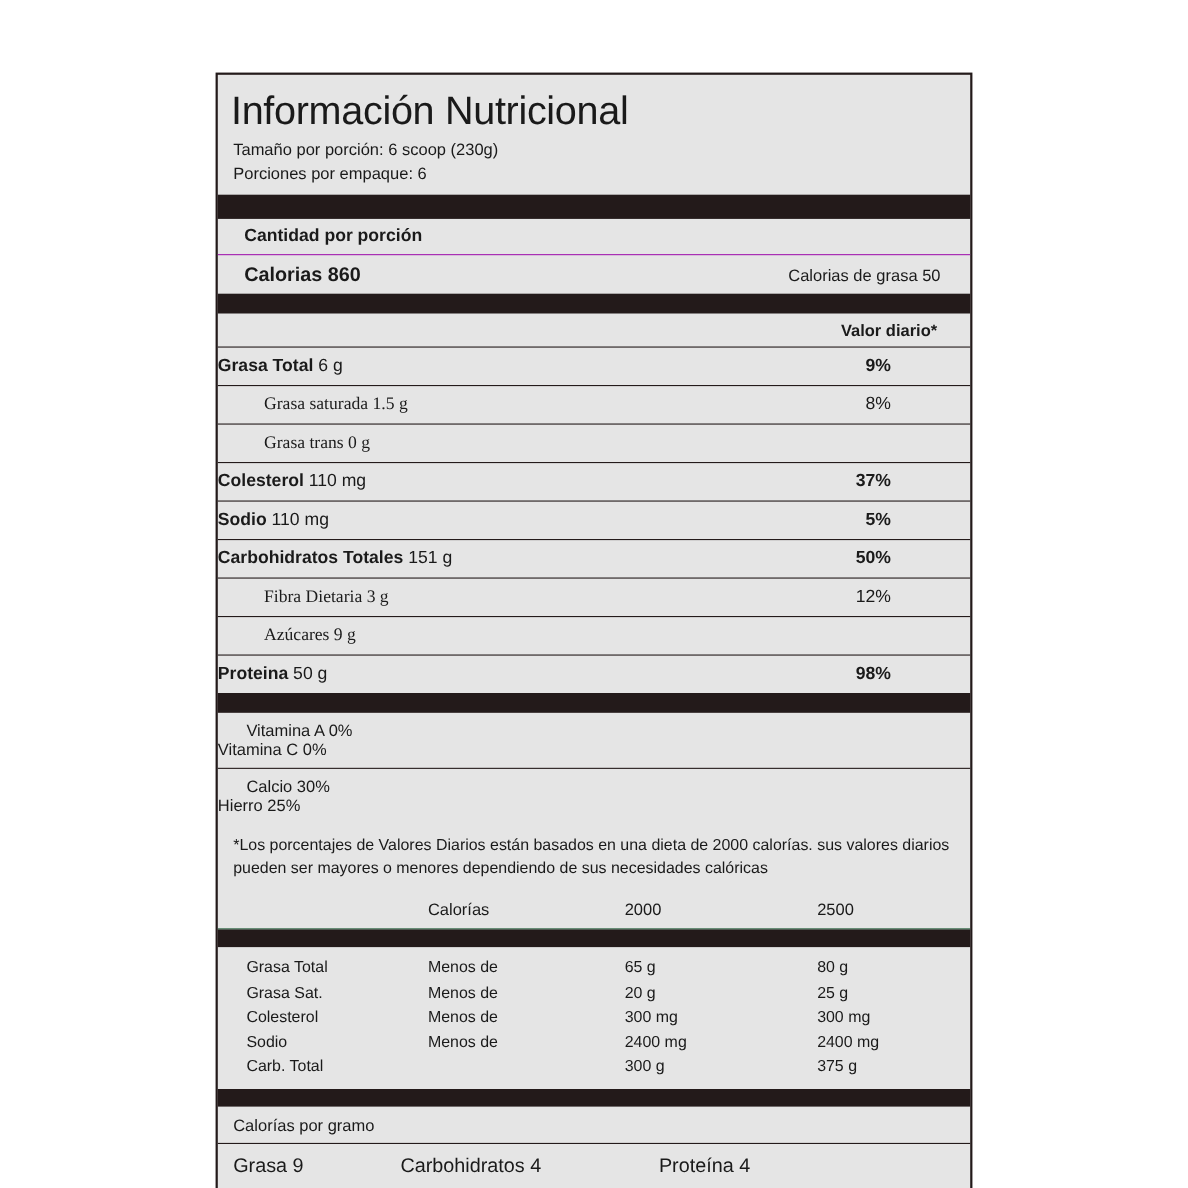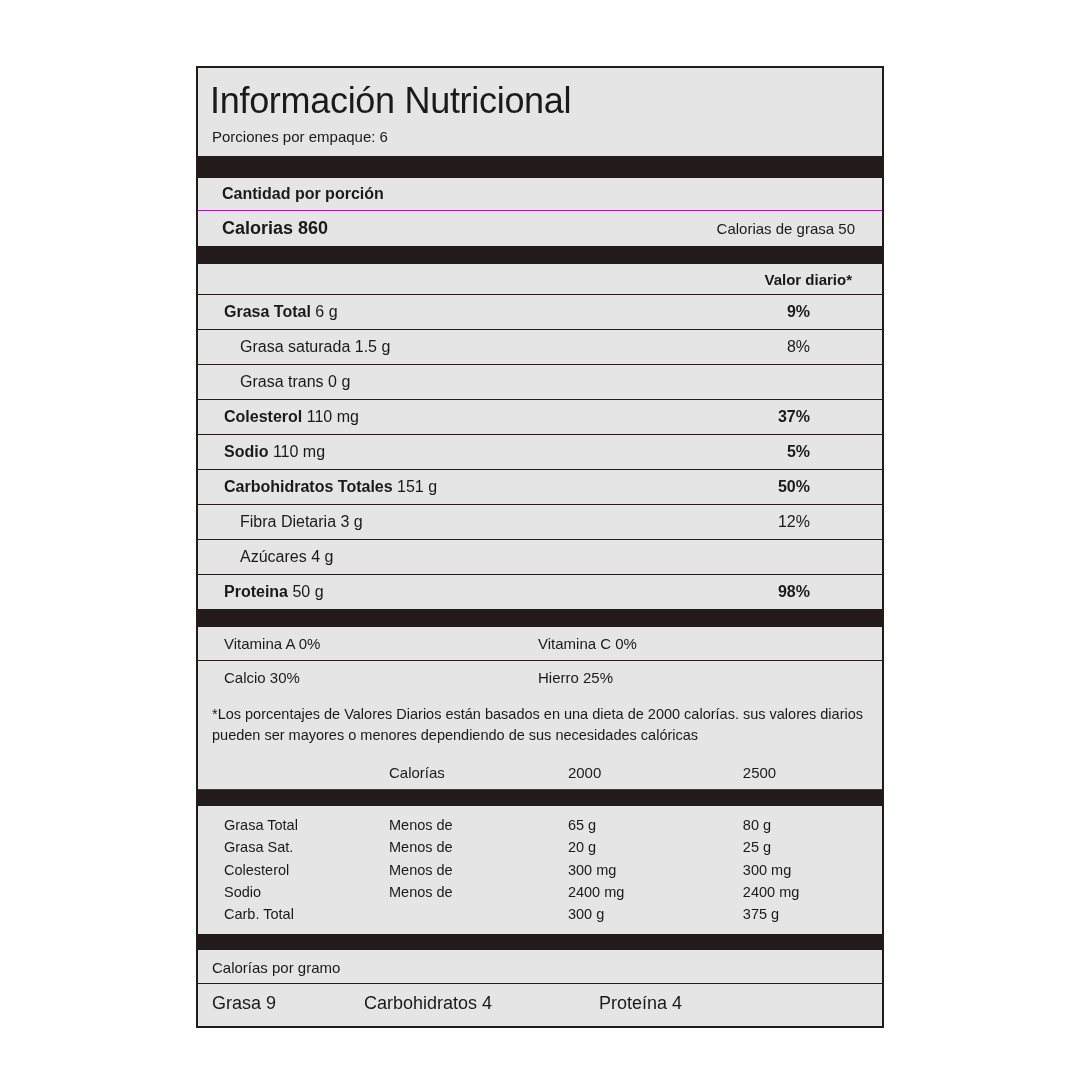--- a/index.html
+++ b/index.html
@@ -72,30 +72,31 @@
     font-weight: bold;
   }
   .nut {
     display: flex;
     justify-content: space-between;
     align-items: baseline;
     border-bottom: 1px solid #231a1a;
     font-size: 16px;
     padding: 8px 14px 8px 0;
   }
-  .nut .name { padding-left: 26px; }
-  .nut.indent .name { padding-left: 42px; font-weight: normal; }
+  .nut .name { }
+  .nut.indent .name { padding-left: 42px; font-weight: normal; font-family: Liberation Serif, serif; }
   .nut .name b { font-weight: bold; }
   .nut .pct { font-weight: bold; min-width: 70px; text-align: right; padding-right: 58px; }
   .nut.indent .pct { font-weight: normal; }
   .vit {
     display: flex;
     border-bottom: 1px solid #231a1a;
     font-size: 15px;
     padding: 8px 0 8px 0;
+    flex-direction: column;
   }
   .vit div:first-child { width: 340px; padding-left: 26px; box-sizing: border-box; }
   .footnote {
     font-size: 14.5px;
     line-height: 1.45;
     padding: 10px 14px 10px 14px;
   }
   .dvhead {
     display: flex;
     font-size: 15px;
@@ -125,20 +126,21 @@
   .cpg-row div:nth-child(1) { width: 152px; }
   .cpg-row div:nth-child(2) { width: 235px; }
 </style>
 </head>
 <body>
 
 <div id="label">
 
   <div>
     <div class="title">Información Nutricional</div>
+    <div class="sub">Tamaño por porción: 6 scoop (230g)</div>
     <div class="sub">Porciones por empaque: 6</div>
   </div>
 
   <div class="barlg"></div>
 
   <div class="amount-row">Cantidad por porción</div>
 
   <div class="cal-row">
     <div class="cal-left">Calorias 860</div>
     <div class="cal-right">Calorias de grasa 50</div>
@@ -173,21 +175,21 @@
       </div>
       <div class="nut">
         <div class="name"><b>Carbohidratos Totales</b> 151 g</div>
         <div class="pct">50%</div>
       </div>
       <div class="nut indent">
         <div class="name">Fibra Dietaria 3 g</div>
         <div class="pct">12%</div>
       </div>
       <div class="nut indent">
-        <div class="name">Azúcares 4 g</div>
+        <div class="name">Azúcares 9 g</div>
         <div class="pct"></div>
       </div>
       <div class="nut last" style="border-bottom: none;">
         <div class="name"><b>Proteina</b> 50 g</div>
         <div class="pct">98%</div>
       </div>
     </div>
 
   <div class="barmd"></div>
 

